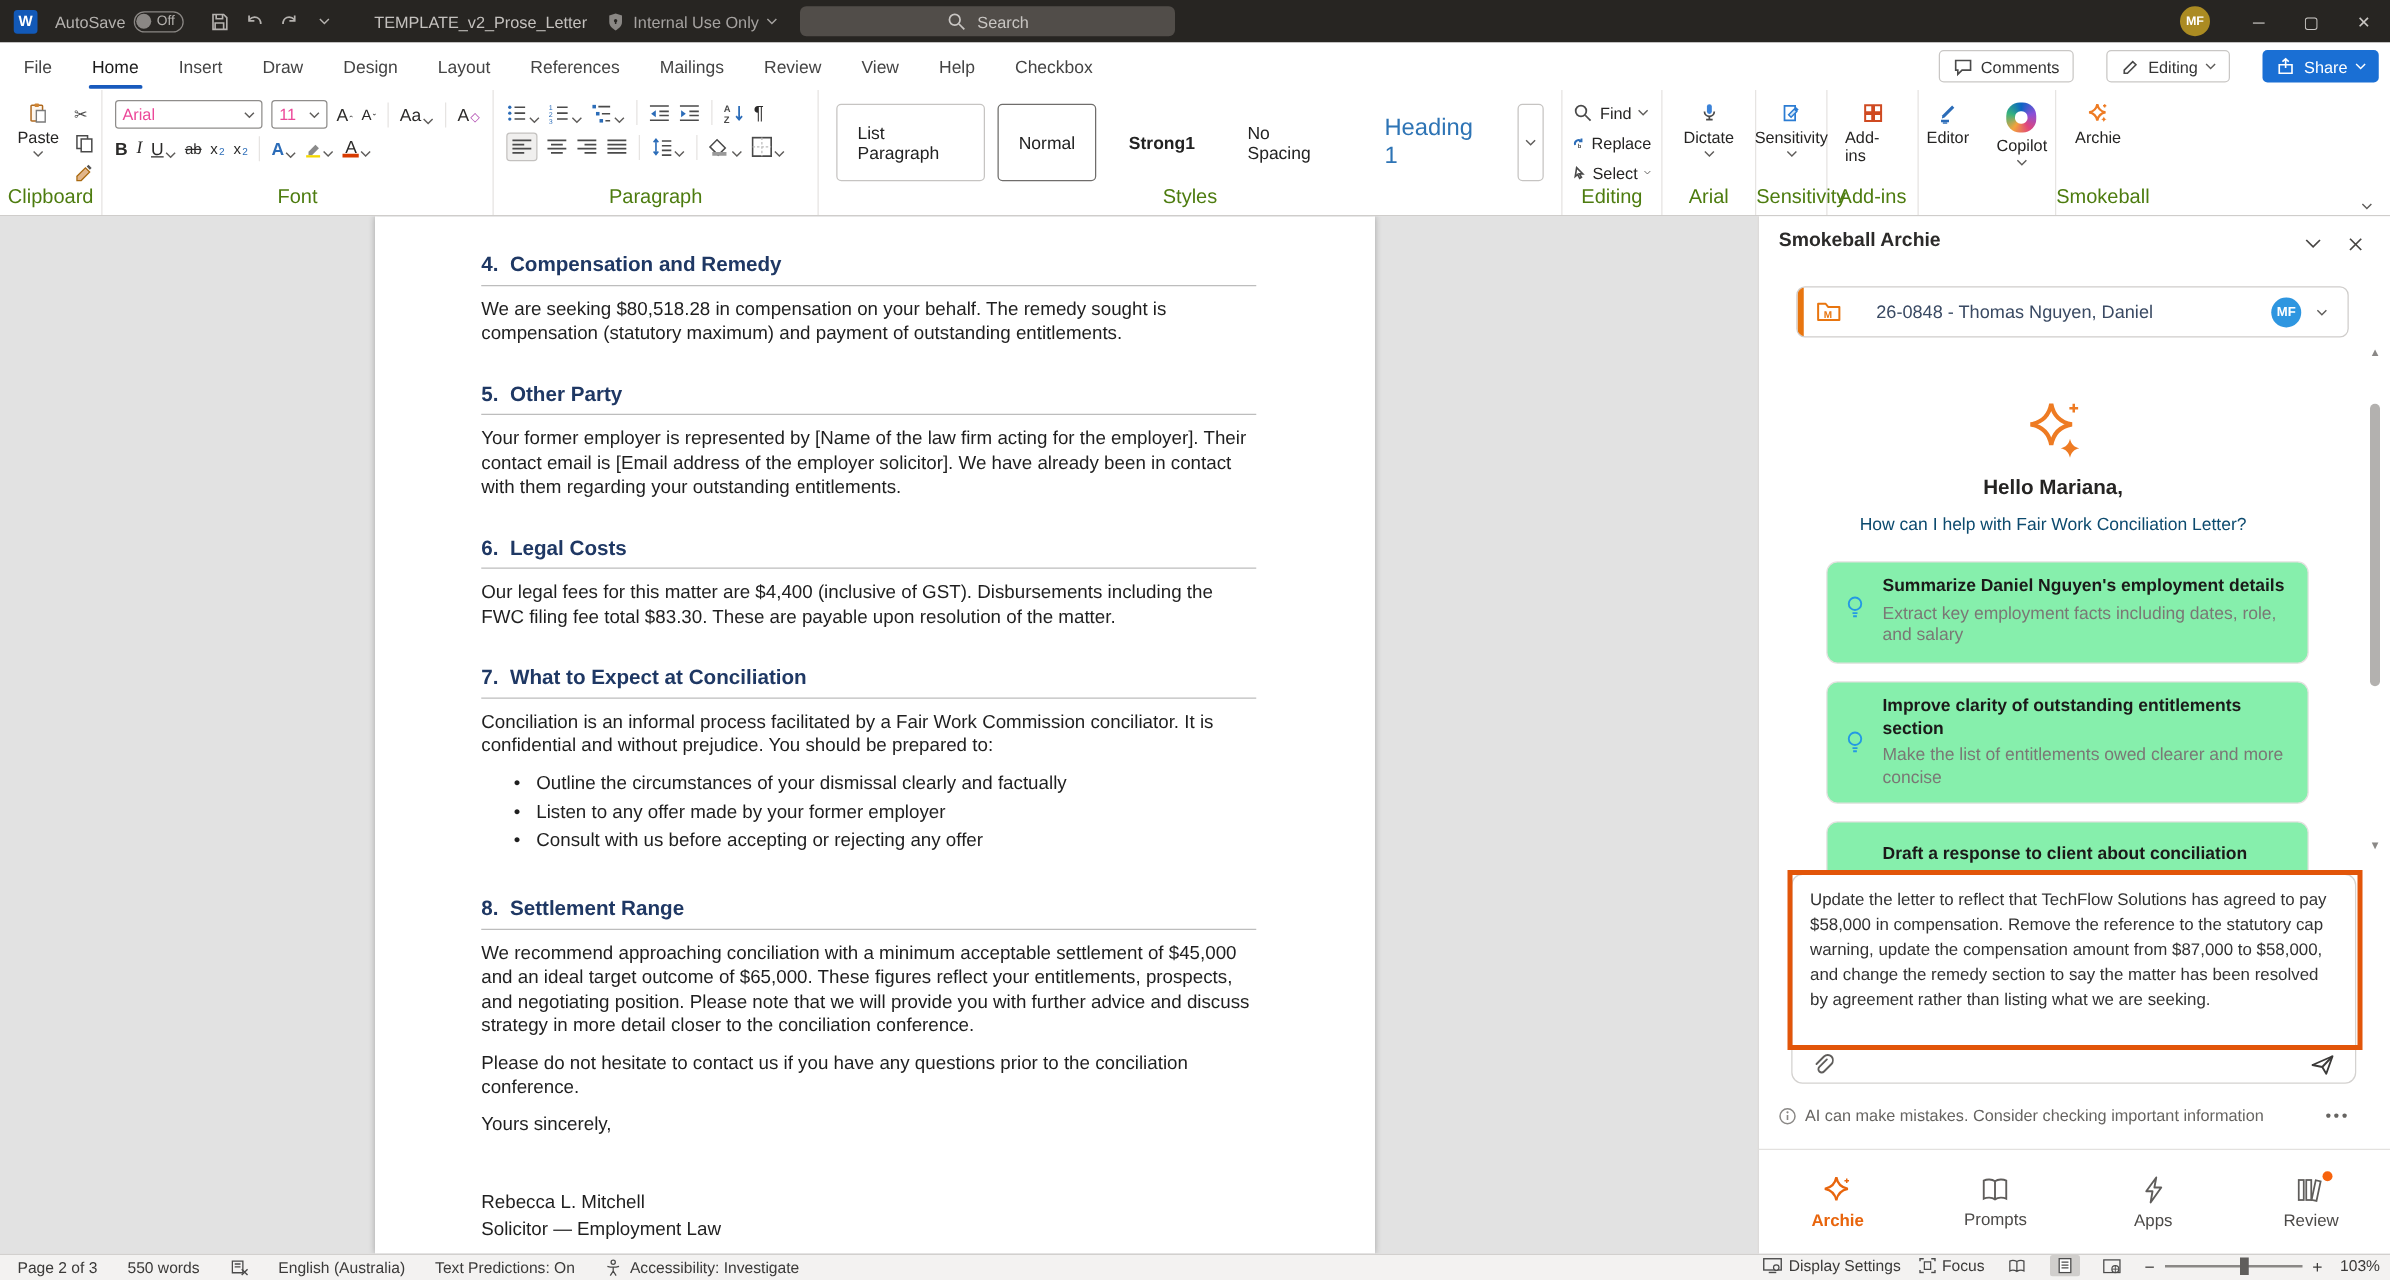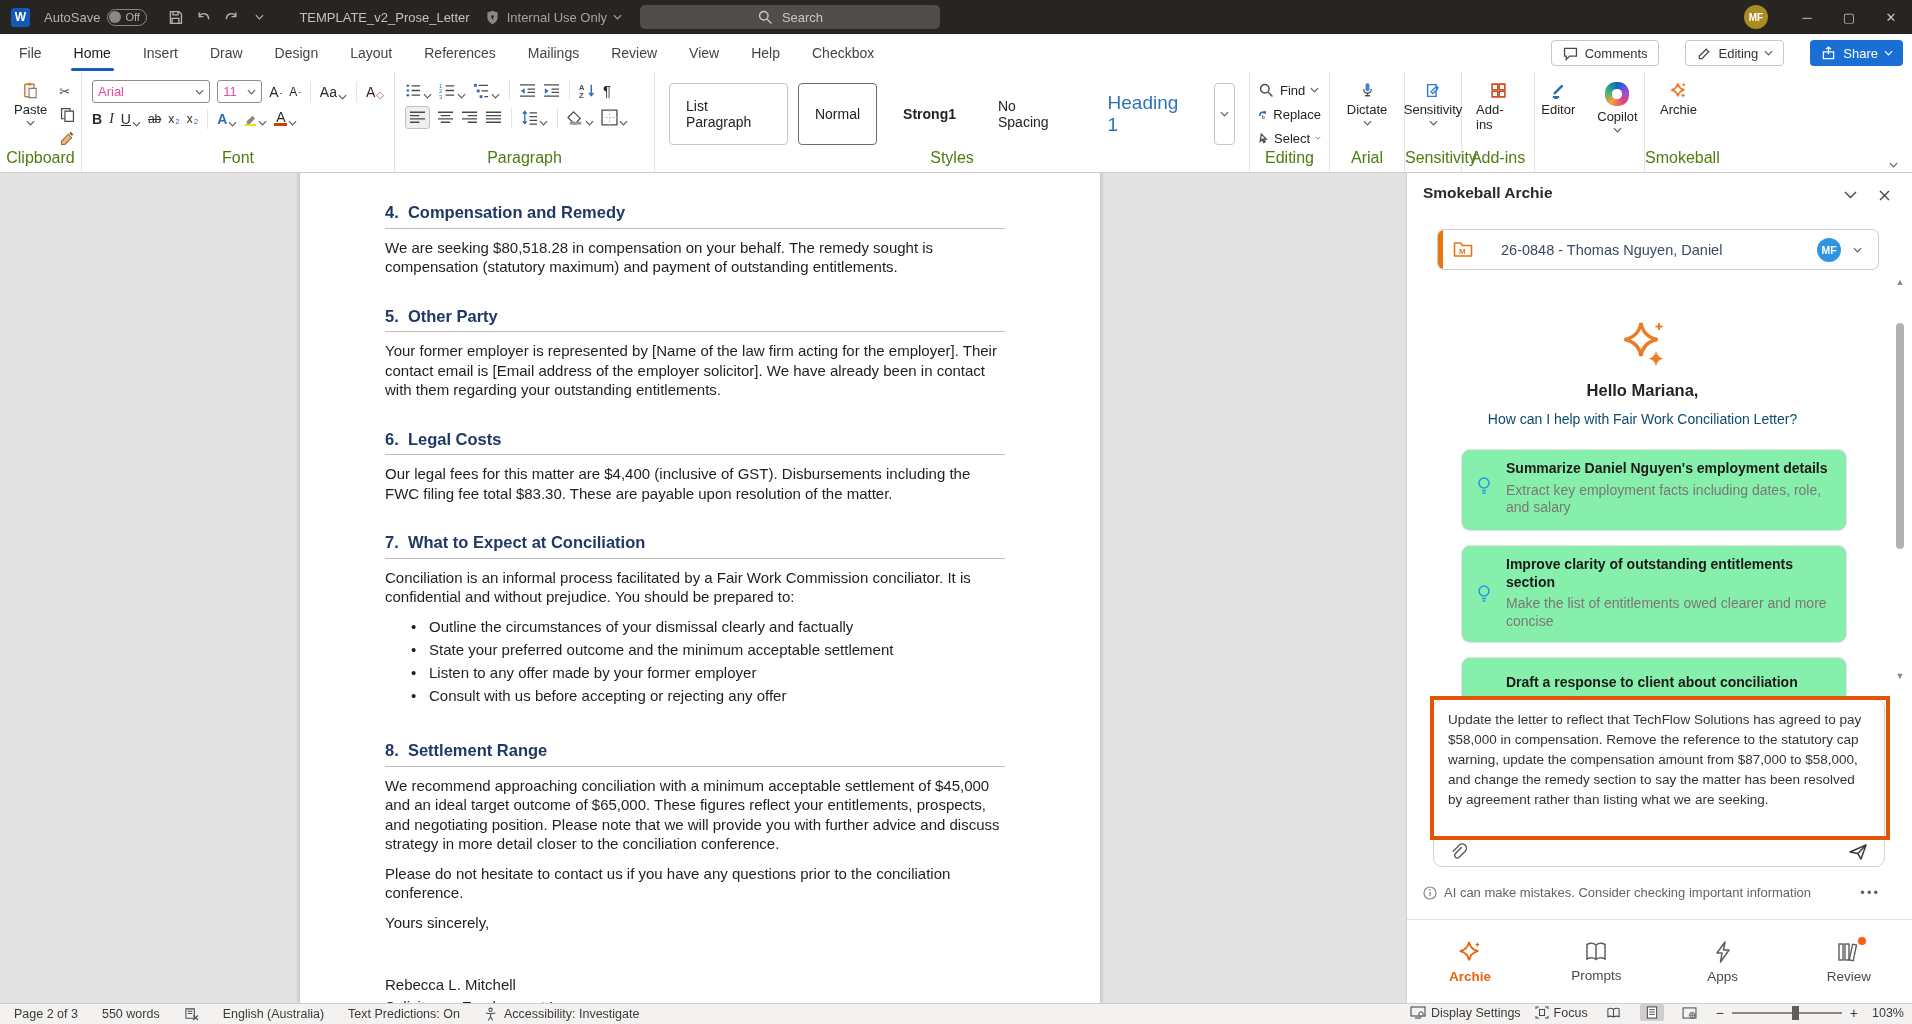--- a/index.html
+++ b/index.html
@@ -594,21 +594,20 @@
           <div class="dochead">5.  Other Party</div>
           <p class="docp">Your former employer is represented by [Name of the law firm acting for the employer]. Their contact email is [Email address of the employer solicitor]. We have already been in contact with them regarding your outstanding entitlements.</p>
 
           <div class="dochead">6.  Legal Costs</div>
           <p class="docp">Our legal fees for this matter are $4,400 (inclusive of GST). Disbursements including the FWC filing fee total $83.30. These are payable upon resolution of the matter.</p>
 
           <div class="dochead">7.  What to Expect at Conciliation</div>
           <p class="docp">Conciliation is an informal process facilitated by a Fair Work Commission conciliator. It is confidential and without prejudice. You should be prepared to:</p>
           <ul class="docul">
             <li>Outline the circumstances of your dismissal clearly and factually</li>
-            <li>State your preferred outcome and the minimum acceptable settlement</li>
             <li>Listen to any offer made by your former employer</li>
             <li>Consult with us before accepting or rejecting any offer</li>
           </ul>
 
           <div class="dochead big-gap">8.  Settlement Range</div>
           <p class="docp">We recommend approaching conciliation with a minimum acceptable settlement of $45,000 and an ideal target outcome of $65,000. These figures reflect your entitlements, prospects, and negotiating position. Please note that we will provide you with further advice and discuss strategy in more detail closer to the conciliation conference.</p>
           <p class="docp">Please do not hesitate to contact us if you have any questions prior to the conciliation conference.</p>
 
           <p class="docp closing-ys">Yours sincerely,</p>
           <div class="sigblock">

